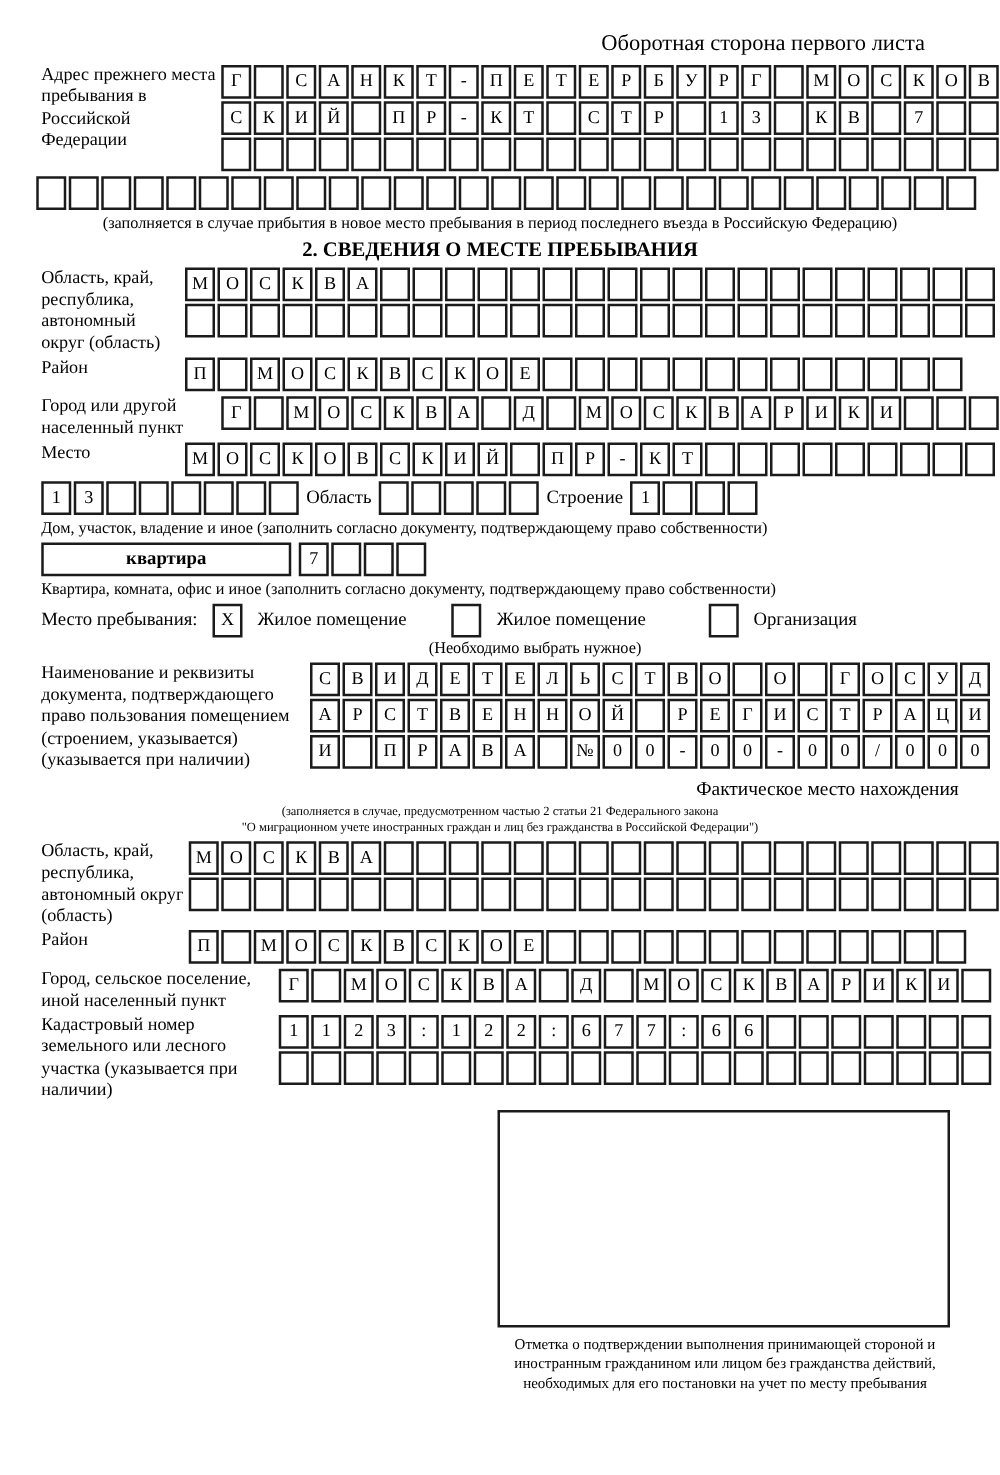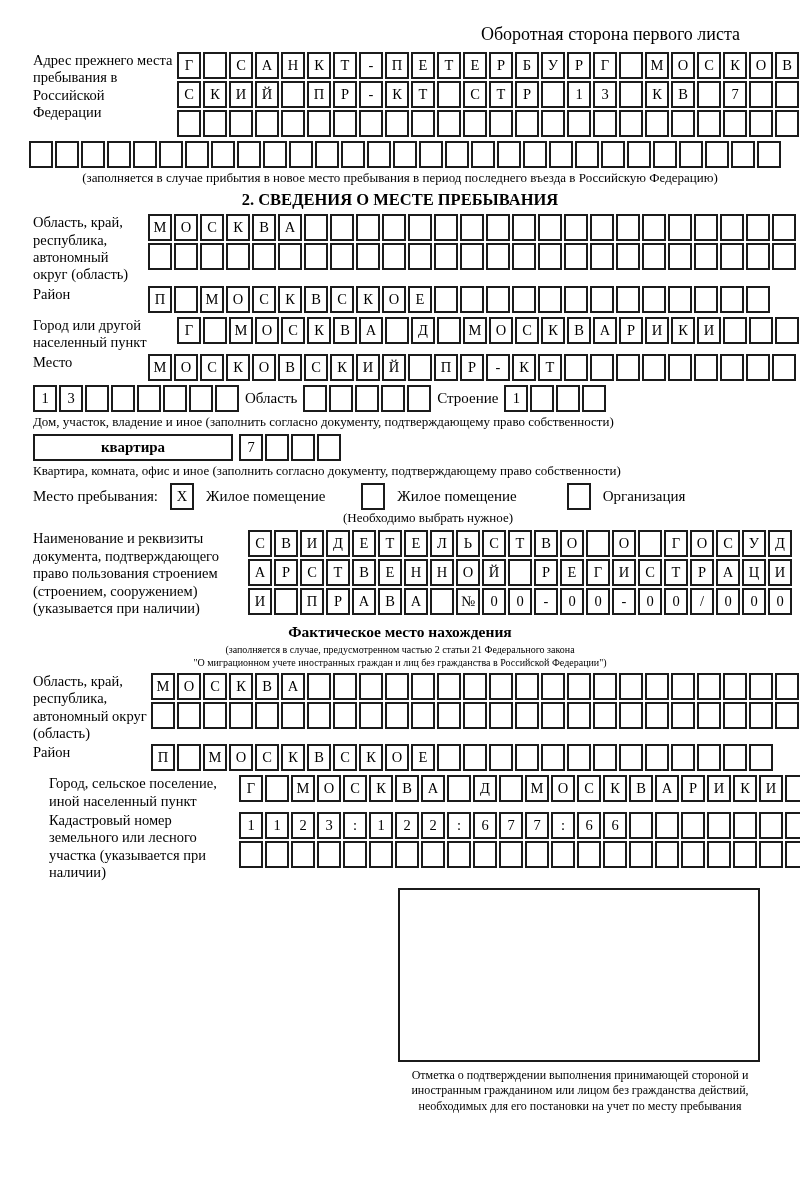--- a/index.html
+++ b/index.html
@@ -6,27 +6,27 @@
   body{width:800px;height:1180px;color:#000;font-family:"Liberation Serif",serif;}
   .page{position:relative;box-sizing:border-box;width:800px;height:1180px;overflow:hidden;padding:20px 0 0 33px;}
   .corner{position:absolute;top:24px;right:60px;font-size:18px;}
   .frow{display:flex;align-items:flex-start;margin-bottom:2px;}
   .flabel{flex:0 0 auto;font-size:14.5px;line-height:1.2;padding-right:4px;box-sizing:border-box;}
   .w-prev{width:144px;}
   .w-sm{width:115px;}
   .w-gorod{width:144px;}
   .w-doc{width:215px;}
   .w-facto{width:118px;}
-  .w-wide{width:190px;margin-left:16px;}
+  .w-wide{width:190px;}
   .cellrow{display:flex;gap:2px;margin-bottom:2px;}
   .cell{flex:0 0 auto;width:20px;height:23px;border:2px solid #1b1b1b;display:flex;align-items:center;justify-content:center;font-size:14.5px;background:#fff;}
   .note{font-size:13px;line-height:1.25;}
   .center{text-align:center;}
   .h1{font-weight:bold;font-size:16.5px;text-align:center;margin:4px 0 4px;padding-right:33px;}
-  .h2{font-weight:bold;font-size:15.5px;text-align:center;margin:6px 0 3px;padding-right:33px;}
+  .h2{font-weight:normal;font-size:15.5px;text-align:right;margin:6px 0 3px;padding-right:33px;}
   .mt-prev{margin-top:32px;}
   .inline-row{display:flex;align-items:flex-start;gap:6px;margin-bottom:0;}
   .labelbox{flex:0 0 auto;border:2px solid #1b1b1b;height:23px;display:flex;align-items:center;justify-content:center;font-size:15px;}
   .box-dom{width:166px;}
   .box-kv{width:196px;font-weight:bold;}
   .inlabel{font-size:15px;line-height:27px;flex:0 0 auto;}
   .chkrow{display:flex;align-items:center;gap:12px;font-size:15px;margin-top:4px;}
   .gap-l{margin-left:24px;}
   .gap-xl{margin-left:38px;}
   .resnote{margin-left:310px;width:max-content;}
@@ -358,21 +358,21 @@
     <span class="cell">X</span>
     <span>Жилое помещение</span>
     <span class="cell gap-l"></span>
     <span>Жилое помещение</span>
     <span class="cell gap-xl"></span>
     <span>Организация</span>
   </div>
   <div class="note resnote mb4">(Необходимо выбрать нужное)</div>
 
   <div class="frow">
-    <div class="flabel w-doc">Наименование и реквизиты документа, подтверждающего право пользования строением (строением, сооружением) (указывается при наличии)</div>
+    <div class="flabel w-doc">Наименование и реквизиты документа, подтверждающего право пользования помещением (строением, указывается) (указывается при наличии)</div>
     <div>
       <div class="cellrow">
           <span class="cell">С</span>
           <span class="cell">В</span>
           <span class="cell">И</span>
           <span class="cell">Д</span>
           <span class="cell">Е</span>
           <span class="cell">Т</span>
           <span class="cell">Е</span>
           <span class="cell">Л</span>

